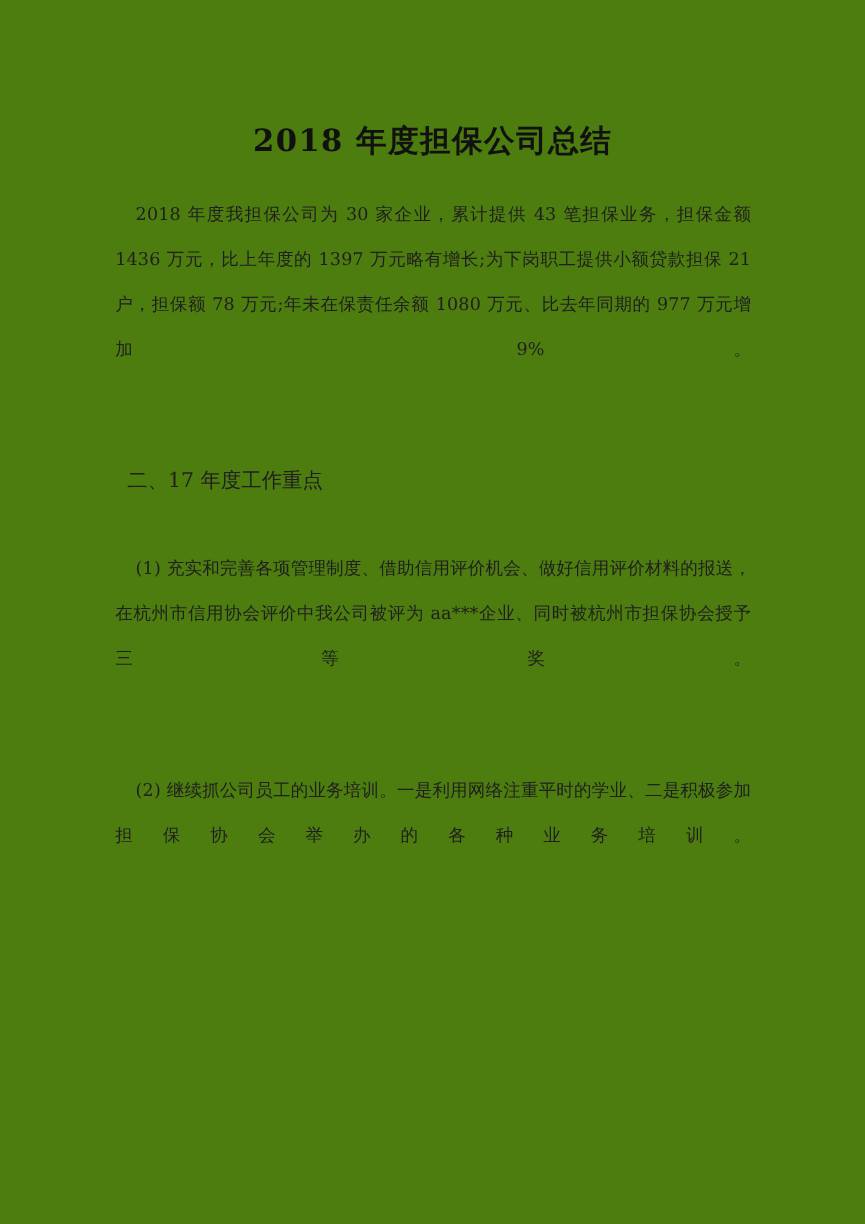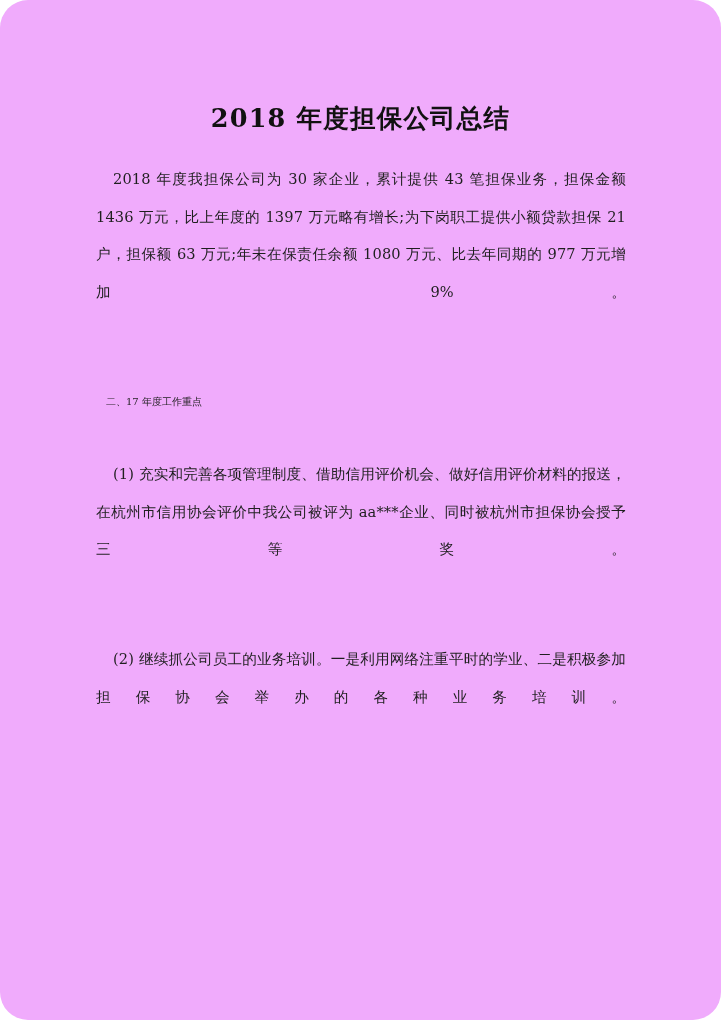--- a/index.html
+++ b/index.html
@@ -5,25 +5,24 @@
   html, body {
     margin: 0;
     padding: 0;
     background: #ffffff;
   }
 
   .page {
     position: relative;
     width: 721px;
     height: 1020px;
-    background: #f0abfc;
+    background: #4d7c0f;
     overflow: hidden;
     font-family: "DejaVu Serif", "Liberation Serif", serif;
     color: #1b1b1b;
-    border-radius: 28px;
     -webkit-font-smoothing: antialiased;
   }
 
   .doc-title {
     position: absolute;
     left: 0;
     right: 0;
     top: 86px;
     text-align: center;
     font-family: "DejaVu Serif", "Liberation Serif", serif;
@@ -61,37 +60,37 @@
 
   
   .para::after {
     content: "";
     display: inline-block;
     width: 100%;
     height: 0;
   }
 
   .heading-para {
-    font-size: 10px;
+    font-size: 17px;
     line-height: 37.5px;
     color: #1f1f1f;
     margin: 0;
     text-indent: 10px;
   }
 </style>
 </head>
 <body>
 
 <div class="page">
 
   <h1 class="doc-title">2018 年度担保公司总结</h1>
 
   <div class="body-block">
 
-    <p class="para indent">2018 年度我担保公司为 30 家企业，累计提供 43 笔担保业务，担保金额 1436 万元，比上年度的 1397 万元略有增长;为下岗职工提供小额贷款担保 21 户，担保额 63 万元;年未在保责任余额 1080 万元、比去年同期的 977 万元增加 9%。</p>
+    <p class="para indent">2018 年度我担保公司为 30 家企业，累计提供 43 笔担保业务，担保金额 1436 万元，比上年度的 1397 万元略有增长;为下岗职工提供小额贷款担保 21 户，担保额 78 万元;年未在保责任余额 1080 万元、比去年同期的 977 万元增加 9%。</p>
 
 
     <p class="heading-para" style="margin-top:35px;">二、17 年度工作重点</p>
 
     <p class="para indent" style="margin-top:35px;">(1) 充实和完善各项管理制度、借助信用评价机会、做好信用评价材料的报送，在杭州市信用协会评价中我公司被评为 aa***企业、同时被杭州市担保协会授予三等奖。</p>
 
     <p class="para indent">(2) 继续抓公司员工的业务培训。一是利用网络注重平时的学业、二是积极参加担保协会举办的各种业务培训。</p>
 
   </div>
 

